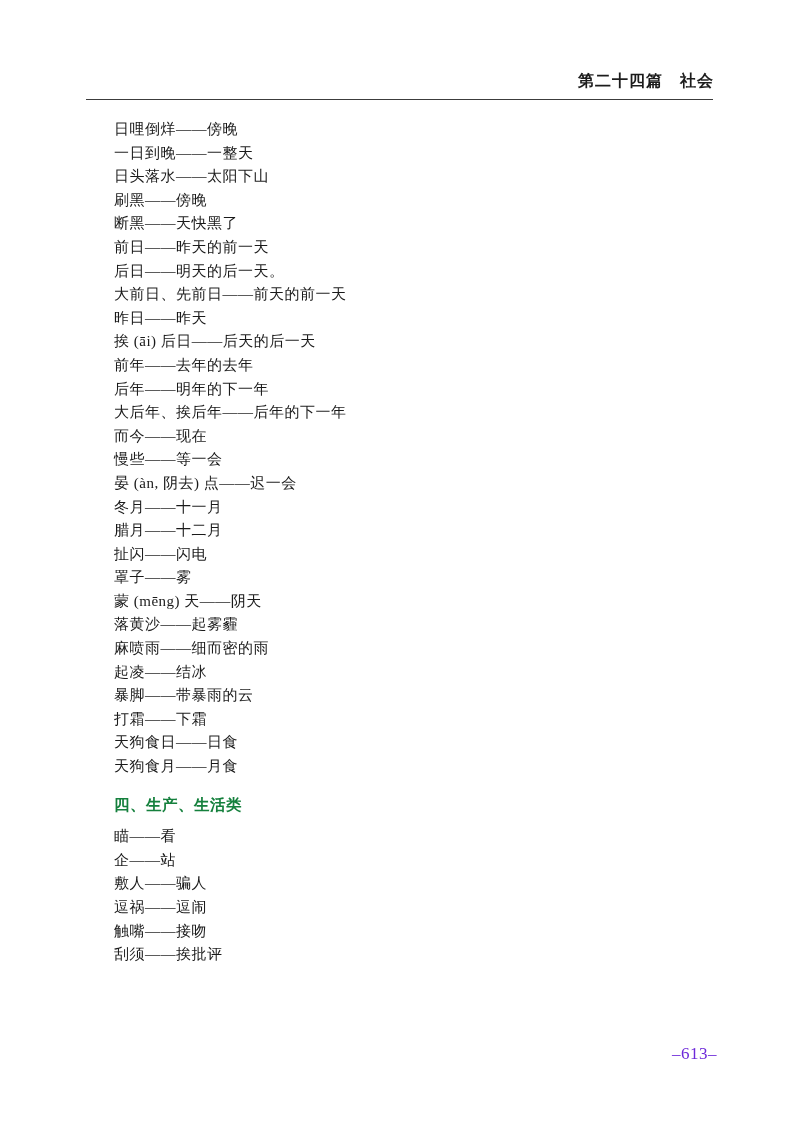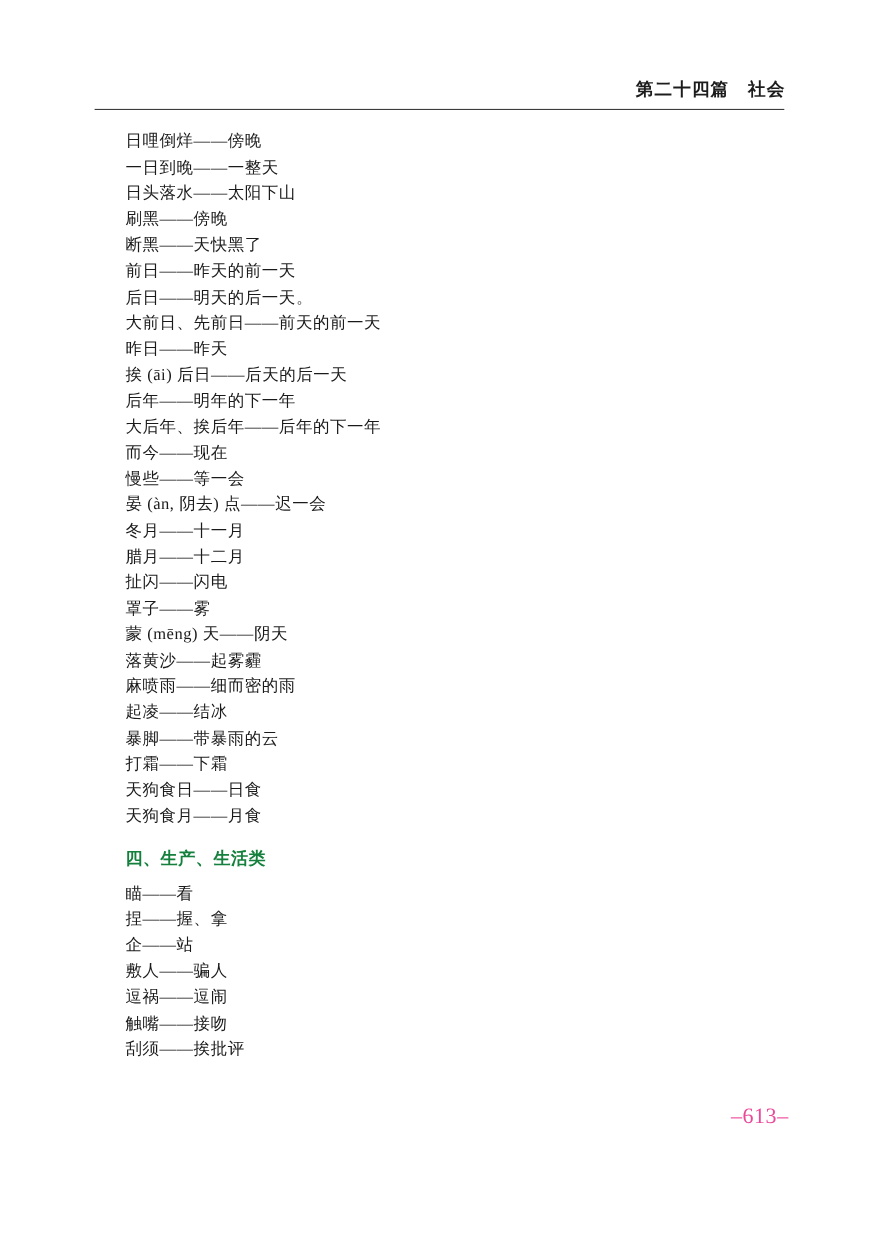--- a/index.html
+++ b/index.html
@@ -56,25 +56,25 @@
     height: 23.6px;
     line-height: 23.6px;
     font-family: "Liberation Sans", "DejaVu Sans", sans-serif;
     font-weight: 700;
     font-size: 15.5px;
     letter-spacing: 0.5px;
     color: #15803d;
   }
   .page-number {
     position: absolute;
-    top: 1004px;
+    top: 1044px;
     right: 76px;
-    font-size: 20px;
+    font-size: 17px;
     letter-spacing: 0.5px;
-    color: #ec4899;
+    color: #6d28d9;
   }
 </style>
 </head>
 <body>
 
 <div class="page">
 
   <div class="header">
     <span class="chapter-title">第二十四篇　社会</span>
   </div>
@@ -98,20 +98,21 @@
         <div class="entry">前日——昨天的前一天</div>
 
         <div class="entry">后日——明天的后一天。</div>
 
         <div class="entry">大前日、先前日——前天的前一天</div>
 
         <div class="entry">昨日——昨天</div>
 
         <div class="entry">挨 (āi) 后日——后天的后一天</div>
 
+        <div class="entry">前年——去年的去年</div>
 
 
         <div class="entry">后年——明年的下一年</div>
 
         <div class="entry">大后年、挨后年——后年的下一年</div>
 
         <div class="entry">而今——现在</div>
 
         <div class="entry">慢些——等一会</div>
 
@@ -141,21 +142,20 @@
 
         <div class="entry">天狗食月——月食</div>
       </div>
 
     <h2 class="section-heading">四、生产、生活类</h2>
 
     <div class="entry-list">
 
         <div class="entry">瞄——看</div>
 
-        <div class="entry">捏——握、拿</div>
 
         <div class="entry">企——站</div>
 
         <div class="entry">敷人——骗人</div>
 
         <div class="entry">逗祸——逗闹</div>
 
         <div class="entry">触嘴——接吻</div>
 
         <div class="entry">刮须——挨批评</div>

